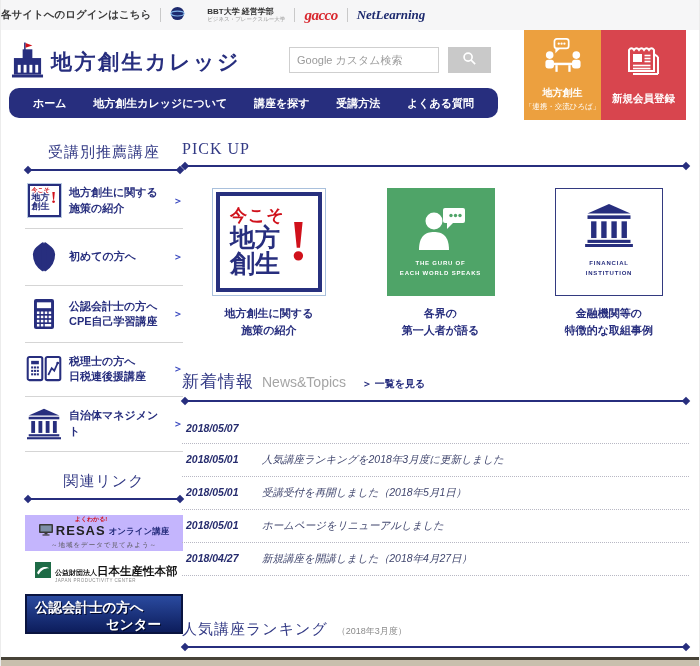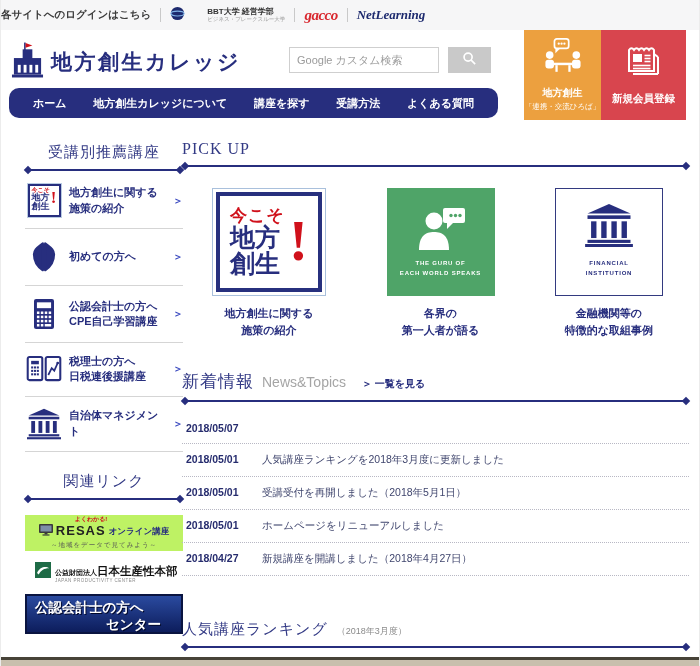--- a/index.html
+++ b/index.html
@@ -52,21 +52,21 @@
   .side-icon { width:38px; flex:none; display:flex; justify-content:center; }
   .side-label { flex:1; font-size:11px; font-weight:bold; color:#272e7e; line-height:1.4; }
   .side-arrow { font-size:10px; color:#3b4ac0; font-weight:bold; }
   .links-title-wrap { margin-top:20px; }
   .mini-stamp { width:33px; height:33px; border:2px solid #272e7e; outline:1px solid #b9cbe2; background:#fff; position:relative; display:flex; flex-direction:column; align-items:flex-start; padding:1px 2px; line-height:1; font-family:"Liberation Serif",serif; font-weight:bold; }
   .mini-stamp .m1 { font-size:6px; color:#d0111b; }
   .mini-stamp .m2,.mini-stamp .m3 { font-size:9px; color:#272e7e; }
   .mini-stamp .mex { position:absolute; right:2px; top:3px; font-size:17px; color:#d0111b; }
 
   .banner { margin-top:8px; width:158px; cursor:pointer; }
-  .banner-resas { margin-top:13px; height:36px; background:#bef264; display:flex; flex-direction:column; align-items:center; justify-content:center; }
+  .banner-resas { margin-top:13px; height:36px; background:#c4b5fd; display:flex; flex-direction:column; align-items:center; justify-content:center; }
   .resas-kicker { font-size:6px; color:#d0111b; font-weight:bold; line-height:1; margin-left:-26px; }
   .resas-row { display:flex; align-items:center; gap:3px; line-height:1; margin-top:1px; }
   .resas-brand { font-size:13px; font-weight:bold; color:#222; letter-spacing:1px; }
   .resas-suffix { font-size:8.5px; color:#272e7e; font-weight:bold; }
   .resas-tag { font-size:6.5px; color:#555; letter-spacing:1px; margin-top:2px; }
   .banner-jpc { height:27px; background:#fff; display:flex; align-items:center; gap:4px; padding-left:10px; }
   .jpc-col { line-height:1; }
   .jpc-org { font-size:7px; color:#111; font-weight:bold; }
   .jpc-name { font-size:11.5px; color:#111; font-weight:bold; }
   .jpc-sub { font-size:4.5px; color:#8a8a8a; letter-spacing:0.5px; margin-top:1px; }
@@ -91,21 +91,21 @@
   .stamp-l1 { font-size:17px; color:#d0111b; letter-spacing:1px; }
   .stamp-l2,.stamp-l3 { font-size:25px; color:#272e7e; }
   .stamp-ex { font-size:58px; color:#d0111b; line-height:0.9; margin-top:-2px; font-family:"Liberation Serif",serif; font-weight:bold; }
 
   .card-fi { width:108px; height:108px; background:#fff; border:1px solid #333a80; display:flex; flex-direction:column; align-items:center; padding-top:15px; }
   .fi-label { margin-top:8px; font-size:6px; font-weight:bold; color:#272e7e; letter-spacing:0.8px; text-align:center; line-height:1.6; }
   .card-guru { width:108px; height:108px; background:#4fa468; display:flex; flex-direction:column; align-items:center; padding-top:18px; }
   .guru-label { margin-top:5px; font-size:6px; font-weight:bold; color:#fff; letter-spacing:0.8px; text-align:center; line-height:1.6; }
 
   .news { margin-top:32px; }
-  .news-list { margin-top:9px; }
+  .news-list { margin-top:9px;font-style:italic; }
   .news-row { display:flex; align-items:baseline; padding:9px 4px 9px 4px; border-bottom:1px dotted #b8b8c4; cursor:pointer; }
   .news-date { width:76px; flex:none; font-size:10.5px; font-weight:bold; color:#262c6e; }
   .news-text { font-size:10.5px; color:#40466e; }
 
   .ranking { margin-top:44px; }
   .rank-cols { display:flex; margin-top:13px; }
   .rank-col { border-left:3px solid #272e7e; padding-left:8px; font-size:13.5px; color:#333a85; }
   .rank-col-1 { width:250px; }
 
   

